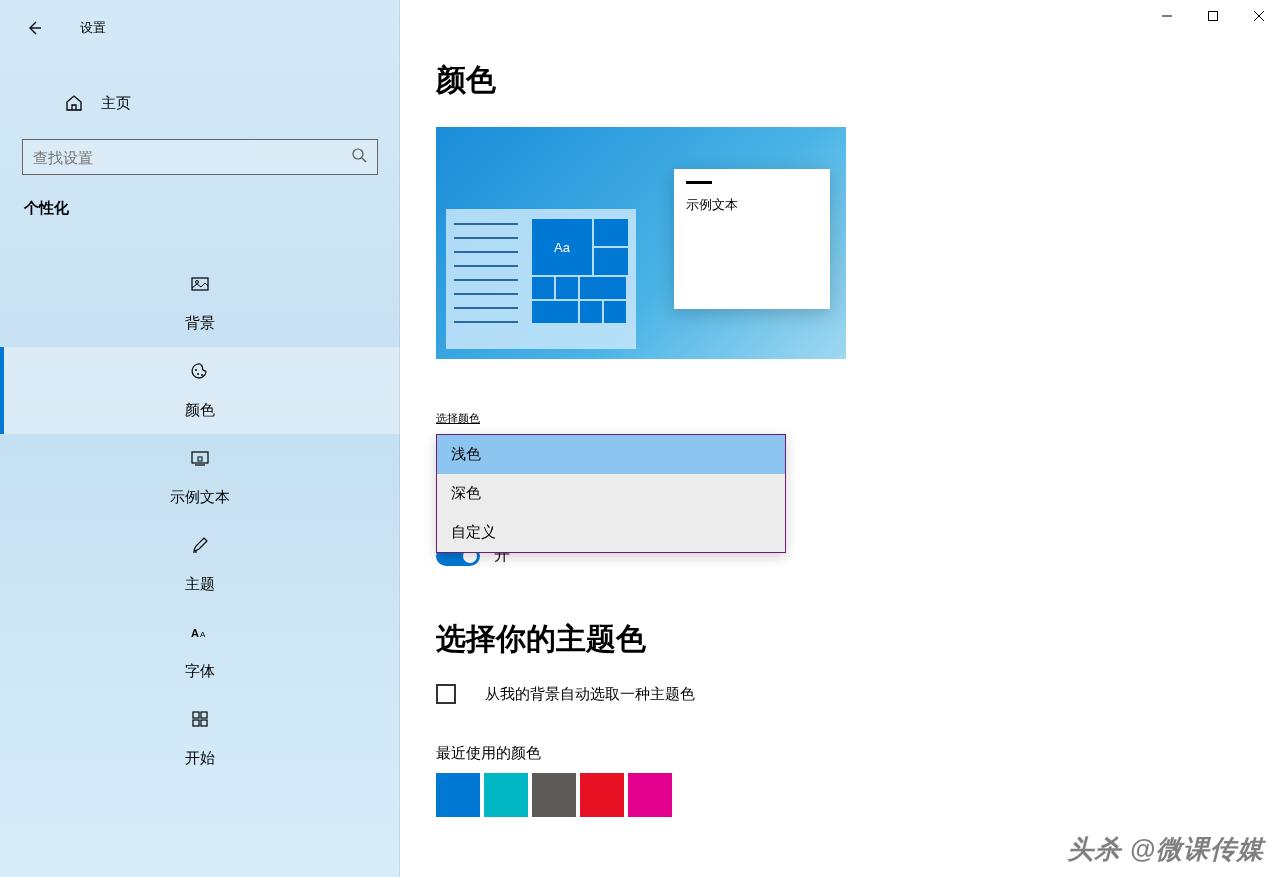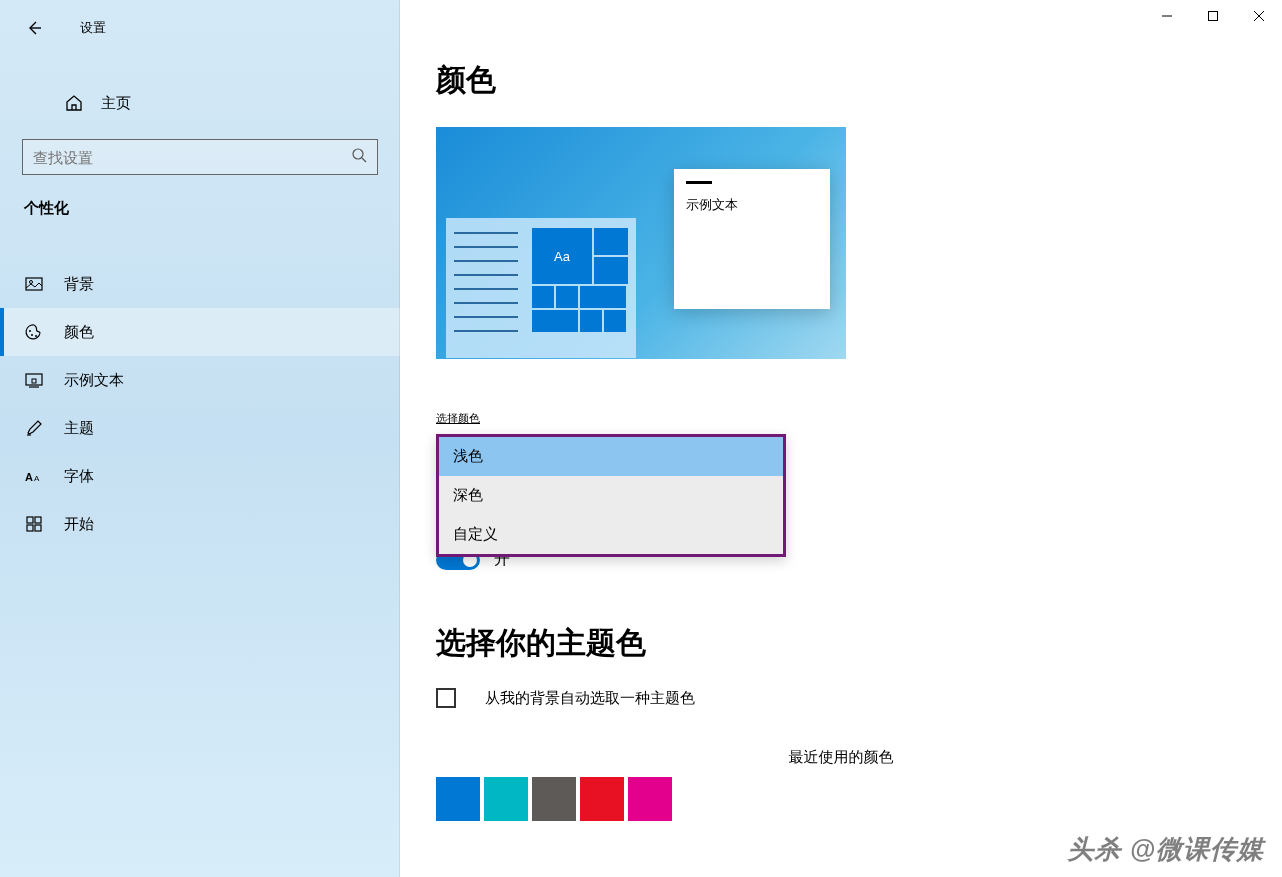--- a/index.html
+++ b/index.html
@@ -20,67 +20,67 @@
     .home-row span { font-size: 15px; }
     .home-icon svg { width: 18px; height: 18px; }
     
     .search-box { margin: 14px 22px 0 22px; border: 1px solid #666; height: 36px; display: flex; align-items: center; padding: 0 10px; background: rgba(255,255,255,0.25); }
     .search-box input { flex: 1; border: none; background: transparent; font-size: 15px; outline: none; }
     .search-icon svg { width: 16px; height: 16px; }
     
     .category-title { font-size: 15px; font-weight: 600; padding: 24px 24px 10px 24px; }
     
     .nav-items { margin-top: 32px; }
-    .nav-item { display: flex; align-items: center; padding: 14px 24px; gap: 20px; position: relative; }
+    .nav-item { display: flex; align-items: center; padding: 14px 24px; gap: 20px; position: relative; flex-direction: column; }
     .nav-item.active { background: rgba(255,255,255,0.35); }
     .nav-item.active::before { content: ''; position: absolute; left: 0; top: 0; bottom: 0; width: 4px; background: #0078d4; }
     .nav-item-icon { width: 20px; height: 20px; display: flex; align-items: center; justify-content: center; }
     .nav-item-icon svg { width: 18px; height: 18px; }
     .nav-item span { font-size: 15px; }
     
     .sidebar-divider { position: absolute; right: 0; top: 0; bottom: 0; width: 1px; background: rgba(0,0,0,0.08); }
     
     .content { flex: 1; padding: 60px 36px 20px 36px; overflow: hidden; position: relative; }
     .page-title { font-size: 30px; font-weight: 600; margin-bottom: 26px; }
     
     .preview { width: 410px; height: 232px; background: linear-gradient(135deg, #1a8cd8 0%, #4bb4e6 60%, #a0d8f0 100%); position: relative; margin-bottom: 52px; }
-    .preview-taskbar-area { position: absolute; left: 10px; bottom: 1px; width: 190px; height: 140px; background: rgba(200,230,250,0.85); }
+    .preview-taskbar-area { position: absolute; left: 10px; bottom: 10px; width: 190px; height: 140px; background: rgba(200,230,250,0.85); }
     .preview-list { position: absolute; left: 8px; top: 14px; width: 64px; }
     .preview-list-line { height: 2px; background: #2a6a9e; margin-bottom: 12px; }
     .preview-tiles { position: absolute; left: 86px; top: 10px; width: 98px; }
     .tile-big { width: 60px; height: 56px; background: #0078d4; display: flex; align-items: center; justify-content: center; color: #fff; font-size: 13px; float: left; }
     .tile-side { width: 34px; height: 56px; float: left; margin-left: 2px; }
     .tile-sm { width: 34px; height: 27px; background: #0078d4; margin-bottom: 2px; }
     .tile-row2 { clear: both; padding-top: 2px; display: flex; flex-wrap: wrap; gap: 2px; width: 98px; }
     .tile-mini { width: 22px; height: 22px; background: #0078d4; }
     .tile-wide { width: 46px; height: 22px; background: #0078d4; }
     .tile-row3 { display: flex; gap: 2px; margin-top: 2px; width: 98px; }
     .tile-r3 { height: 22px; background: #0078d4; }
     .preview-window { position: absolute; right: 16px; top: 42px; width: 156px; height: 140px; background: #fff; box-shadow: 0 4px 18px rgba(0,0,0,0.2); padding: 12px; }
     .preview-window-title { width: 26px; height: 3px; background: #000; margin-bottom: 12px; }
     .preview-window-text { font-size: 13px; }
     
     .section-label { font-size: 11px; margin-bottom: 8px; text-decoration: underline; }
     
-    .dropdown { width: 350px; border: 3px solid #701a75; background: #f97316; box-shadow: 0 4px 12px rgba(0,0,0,0.18); position: relative; z-index: 5; }
+    .dropdown { width: 350px; border: 1px solid #701a75; background: #f97316; box-shadow: 0 4px 12px rgba(0,0,0,0.18); position: relative; z-index: 5; }
     .dropdown-item { padding: 10px 14px; font-size: 15px; }
     .dropdown-item.selected { background: #8cc5f0; }
     .dropdown-item:not(.selected) { background: #ececec; }
     
     .toggle-remnant { position: absolute; margin-top: -8px; display: flex; align-items: center; gap: 14px; z-index: 1; }
     .toggle-pill { width: 44px; height: 20px; background: #0078d4; border-radius: 10px; position: relative; }
     .toggle-pill::after { content: ''; position: absolute; right: 3px; top: 3px; width: 14px; height: 14px; background: #fff; border-radius: 50%; }
     
     .section-heading { font-size: 30px; font-weight: 600; margin-top: 66px; margin-bottom: 24px; }
     
     .checkbox-row { display: flex; align-items: center; gap: 29px; margin-bottom: 40px; }
     .checkbox { width: 20px; height: 20px; border: 2px solid #333; }
     .checkbox-label { font-size: 15px; }
     
-    .recent-label { font-size: 15px; margin-bottom: 10px; text-align: center; }
+    .recent-label { font-size: 15px; margin-bottom: 10px; }
     .swatches { display: flex; gap: 4px; }
     .swatch { width: 44px; height: 44px; }
     
     .watermark { position: absolute; right: 18px; bottom: 10px; font-size: 26px; color: rgba(0,0,0,0.5); font-style: italic; font-weight: 700; letter-spacing: 1px; }
   </style>
 </head>
 <body>
 
 <div class="window">
   <div class="titlebar">

